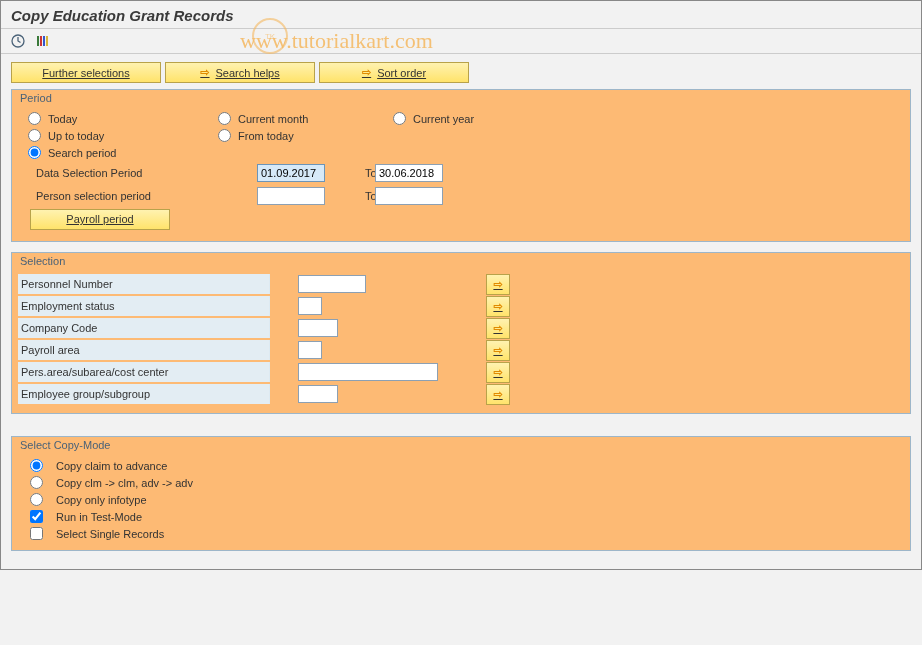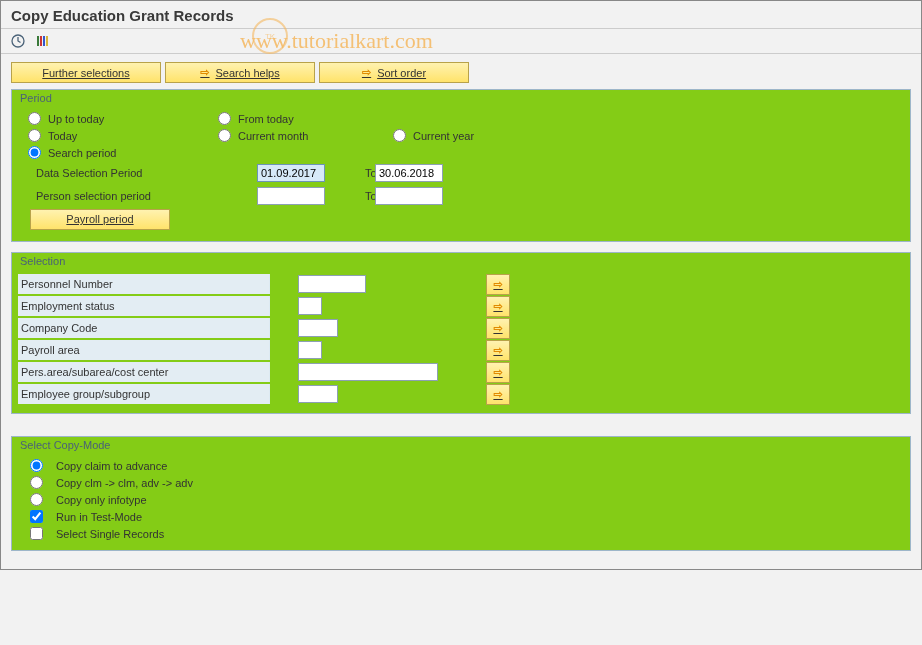--- a/index.html
+++ b/index.html
@@ -1,27 +1,27 @@
 <!DOCTYPE html>
 <html><head>
   <meta charset="utf-8">
   <style>
     * { box-sizing: border-box; font-family: Arial, sans-serif; }
     body { margin: 0; padding: 0; background: #f2f2f2; font-size: 11px; color: #333; position: relative; }
     .page { width: 922px; background: #f2f2f2; border: 1px solid #888; }
     .title-bar { padding: 6px 10px 4px 10px; border-bottom: 1px solid #ccc; }
-    .title-text { font-size: 15px; font-weight: bold; color: #3a3a3a; }
+    .title-text { font-size: 15px; font-weight: bold; font-style: italic; color: #3a3a3a; }
     .app-toolbar { padding: 2px 6px; border-bottom: 1px solid #ccc; display: flex; gap: 2px; }
     .icon-btn { width: 22px; height: 20px; border: 1px solid transparent; background: transparent; display:flex; align-items:center; justify-content:center; cursor:pointer; }
     .content { padding: 8px 10px; }
     .btn-row { display: flex; gap: 4px; margin-bottom: 6px; }
     .yellow-btn { background: linear-gradient(#fff2b0, #ffe36b); border: 1px solid #b8a24a; padding: 2px 8px; height: 21px; display:flex; align-items:center; gap:6px; cursor:pointer; font-size:11px; color:#333; min-width:90px; justify-content:center;text-decoration:underline; }
     .yellow-btn.wide { min-width: 150px; }
     .yellow-btn.small { min-width: 24px; width: 24px; padding:0; }
-    .group-box { background: #84cc16; border: 1px solid #9db6c9; margin-bottom: 10px; }
+    .group-box { background: #fdba74; border: 1px solid #9db6c9; margin-bottom: 10px; }
     .group-title { padding: 2px 8px; color: #4a6278; font-size: 11px; border-bottom: 0; }
     .group-body { padding: 4px 10px 10px 10px; }
     .radio-row { display:flex; align-items:center; padding: 2px 0; }
     .radio-cell { display:flex; align-items:center; gap:4px; }
     .col1 { width: 190px; }
     .col2 { width: 175px; }
     .col3 { width: 160px; }
     .form-row { display:flex; align-items:center; height: 22px; margin: 1px 0; }
     .form-label { width: 235px; padding-left: 14px; }
     .inp { background:#fff; border:1px solid #8ca0b3; height:18px; padding:1px 3px; font-size:11px; }
@@ -82,39 +82,39 @@
         <span>Sort order</span>
       </div>
     </div>
 
     <div class="group-box">
       <div class="group-title">Period</div>
       <div class="group-body">
         <div class="radio-row">
           <div class="radio-cell col1">
               <input type="radio" name="period" style="">
-              <label>Up to today</label>
+              <label>Today</label>
             </div>
           <div class="radio-cell col2">
               <input type="radio" name="period" style="">
-              <label>From today</label>
+              <label>Current month</label>
+            </div>
+          <div class="radio-cell col3">
+              <input type="radio" name="period" style="">
+              <label>Current year</label>
             </div>
         </div>
         <div class="radio-row">
           <div class="radio-cell col1">
               <input type="radio" name="period" style="">
-              <label>Today</label>
+              <label>Up to today</label>
             </div>
           <div class="radio-cell col2">
               <input type="radio" name="period" style="">
-              <label>Current month</label>
-            </div>
-          <div class="radio-cell col3">
-              <input type="radio" name="period" style="">
-              <label>Current year</label>
+              <label>From today</label>
             </div>
         </div>
         <div class="radio-row">
           <div class="radio-cell col1">
               <input type="radio" name="period" checked="" style="">
               <label>Search period</label>
             </div>
         </div>
         <div class="form-row">
           <div class="form-label">Data Selection Period</div>

